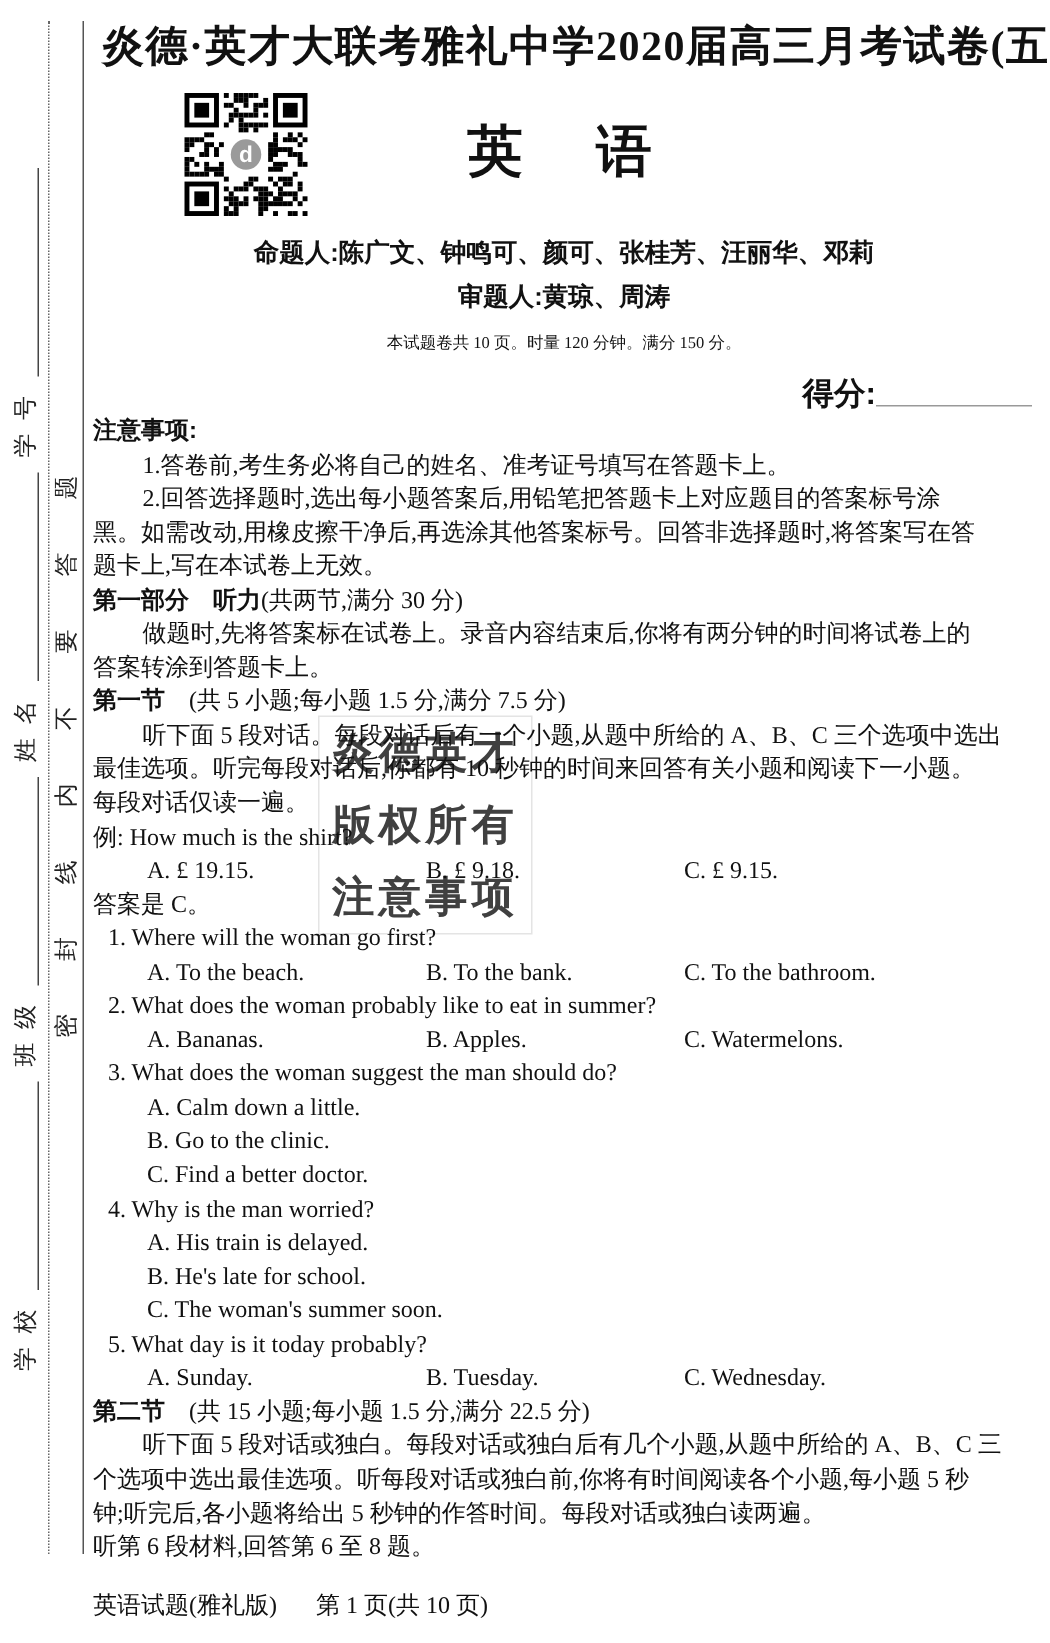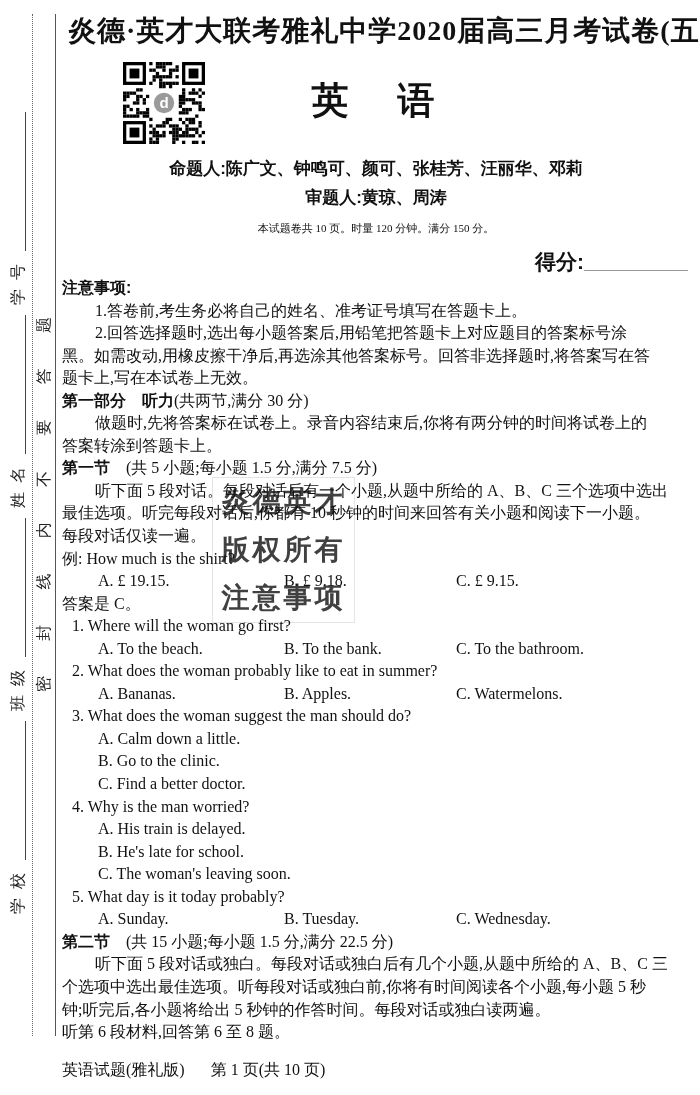--- a/index.html
+++ b/index.html
@@ -328,21 +328,21 @@
         <span class="ob">B.  Apples.</span>
         <span class="oc">C.  Watermelons.</span>
       </div>
       <div class="cl l-question">3.  What does the woman suggest the man should do?</div>
       <div class="cl l-option">A.  Calm down a little.</div>
       <div class="cl l-option">B.  Go to the clinic.</div>
       <div class="cl l-option">C.  Find a better doctor.</div>
       <div class="cl l-question">4.  Why is the man worried?</div>
       <div class="cl l-option">A.  His train is delayed.</div>
       <div class="cl l-option">B.  He's late for school.</div>
-      <div class="cl l-option">C.  The woman's leaving soon.</div>
+      <div class="cl l-option">C.  The woman's summer soon.</div>
       <div class="cl l-question">5.  What day is it today probably?</div>
       <div class="cl l-options">
         <span class="oa">A.  Sunday.</span>
         <span class="ob">B.  Tuesday.</span>
         <span class="oc">C.  Wednesday.</span>
       </div>
       <div class="cl l-section"><span class="head">第二节</span><span>　(共 15 小题;每小题 1.5 分,满分 22.5 分)</span></div>
       <div class="cl l-para-indent">听下面 5 段对话或独白。每段对话或独白后有几个小题,从题中所给的 A、B、C 三</div>
       <div class="cl l-para">个选项中选出最佳选项。听每段对话或独白前,你将有时间阅读各个小题,每小题 5 秒</div>
       <div class="cl l-para">钟;听完后,各小题将给出 5 秒钟的作答时间。每段对话或独白读两遍。</div>

